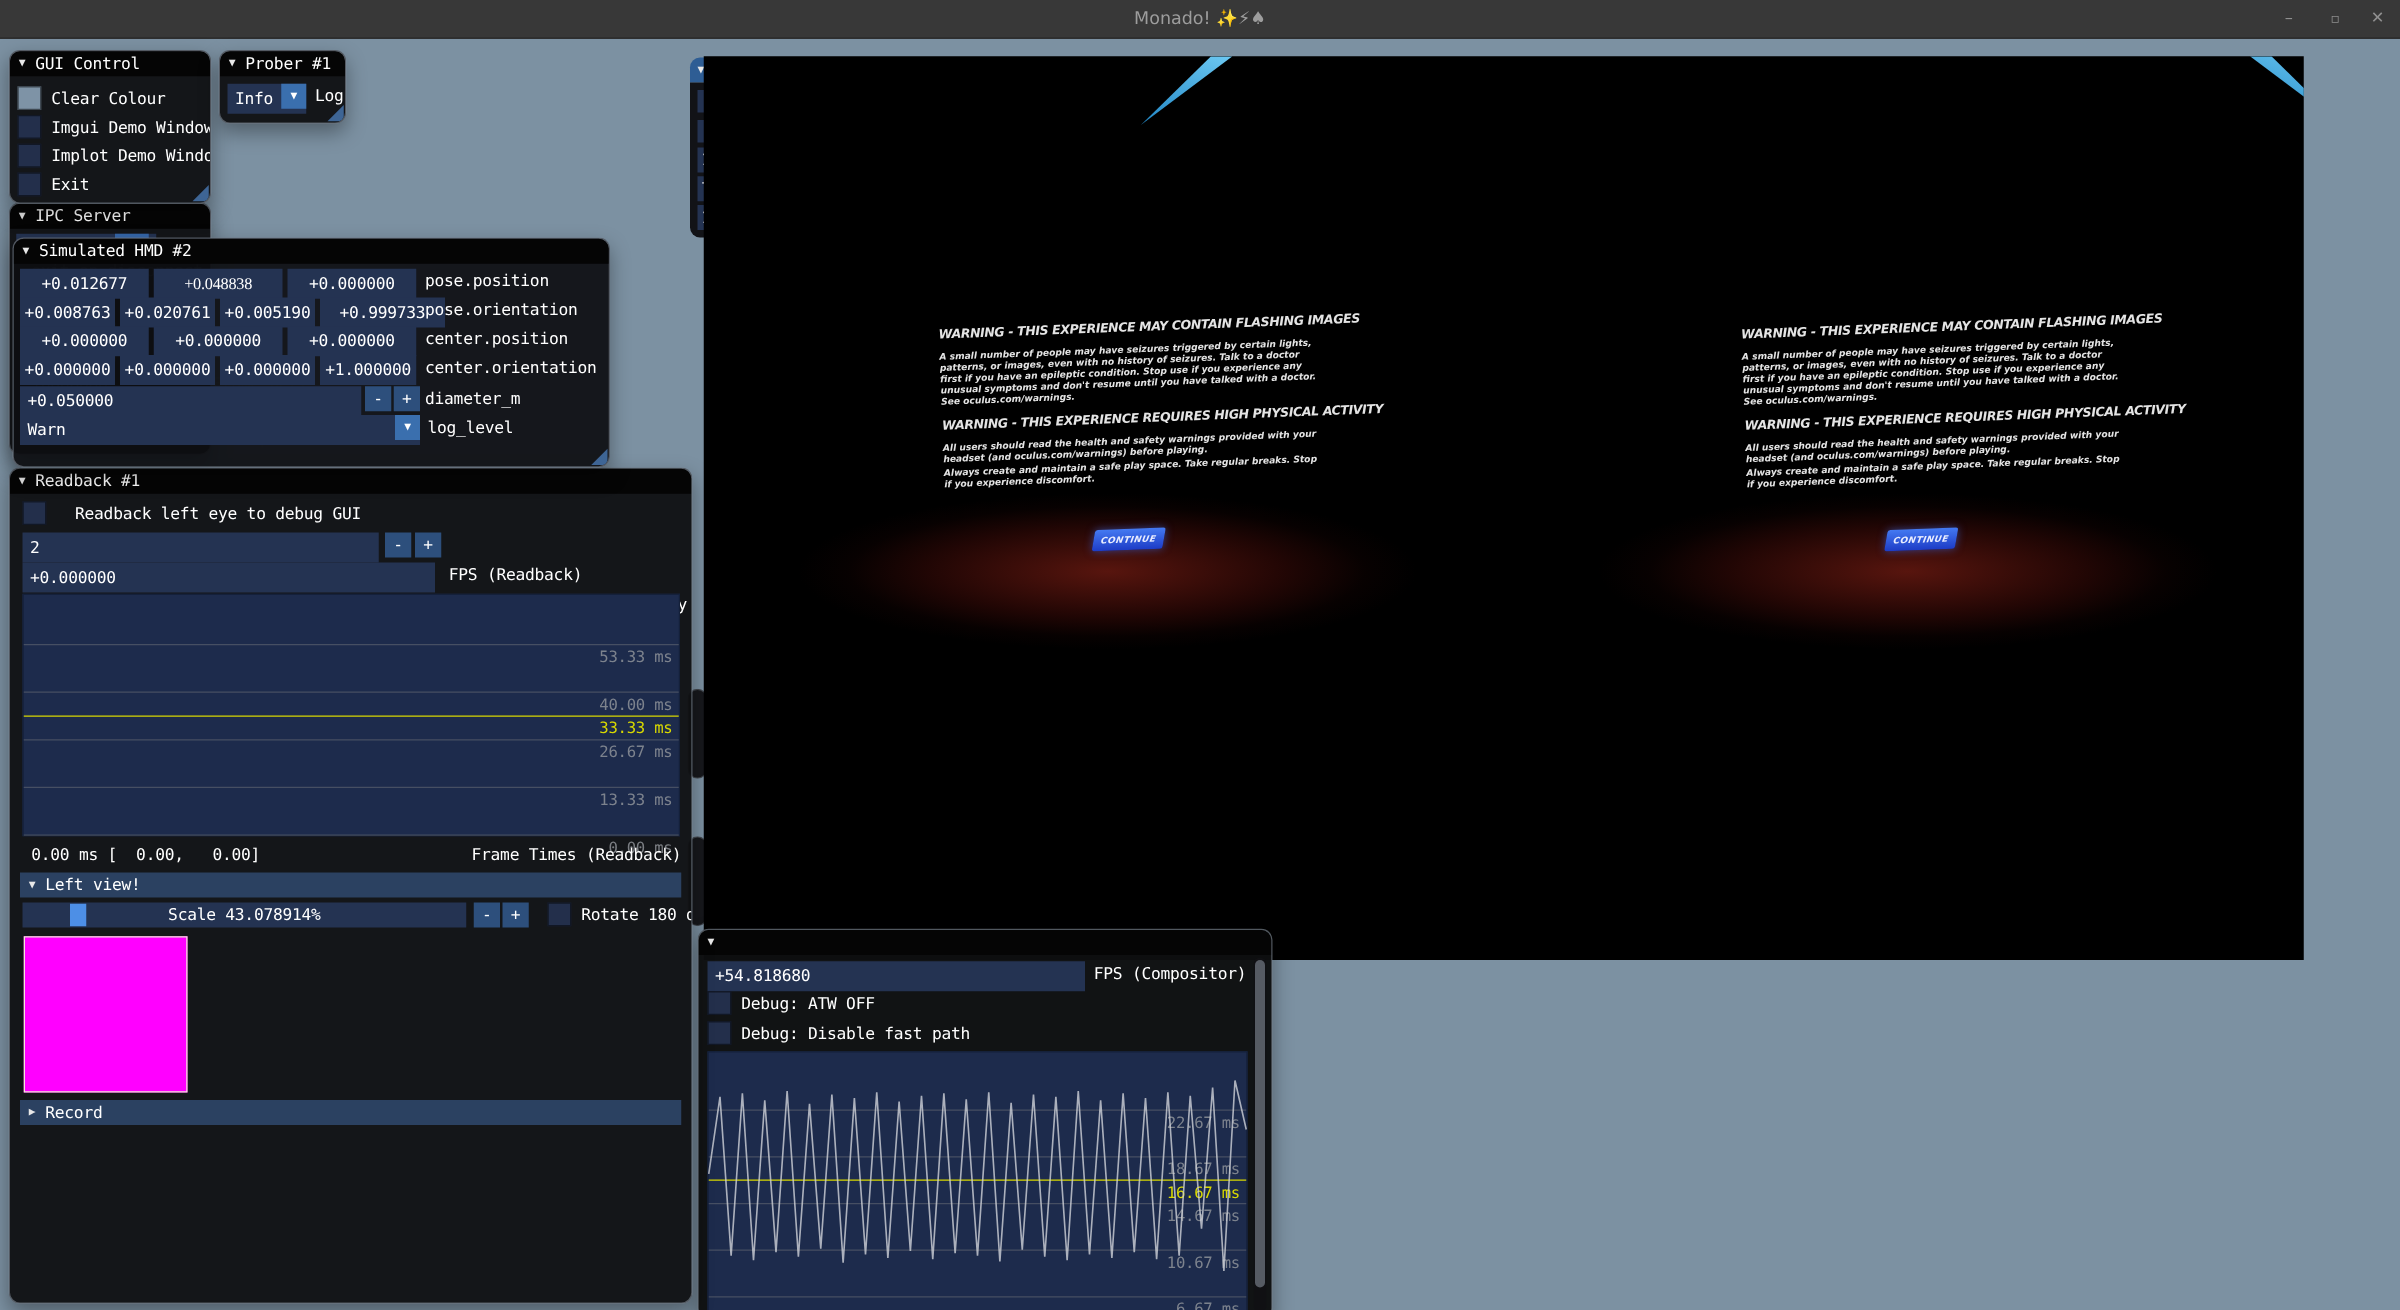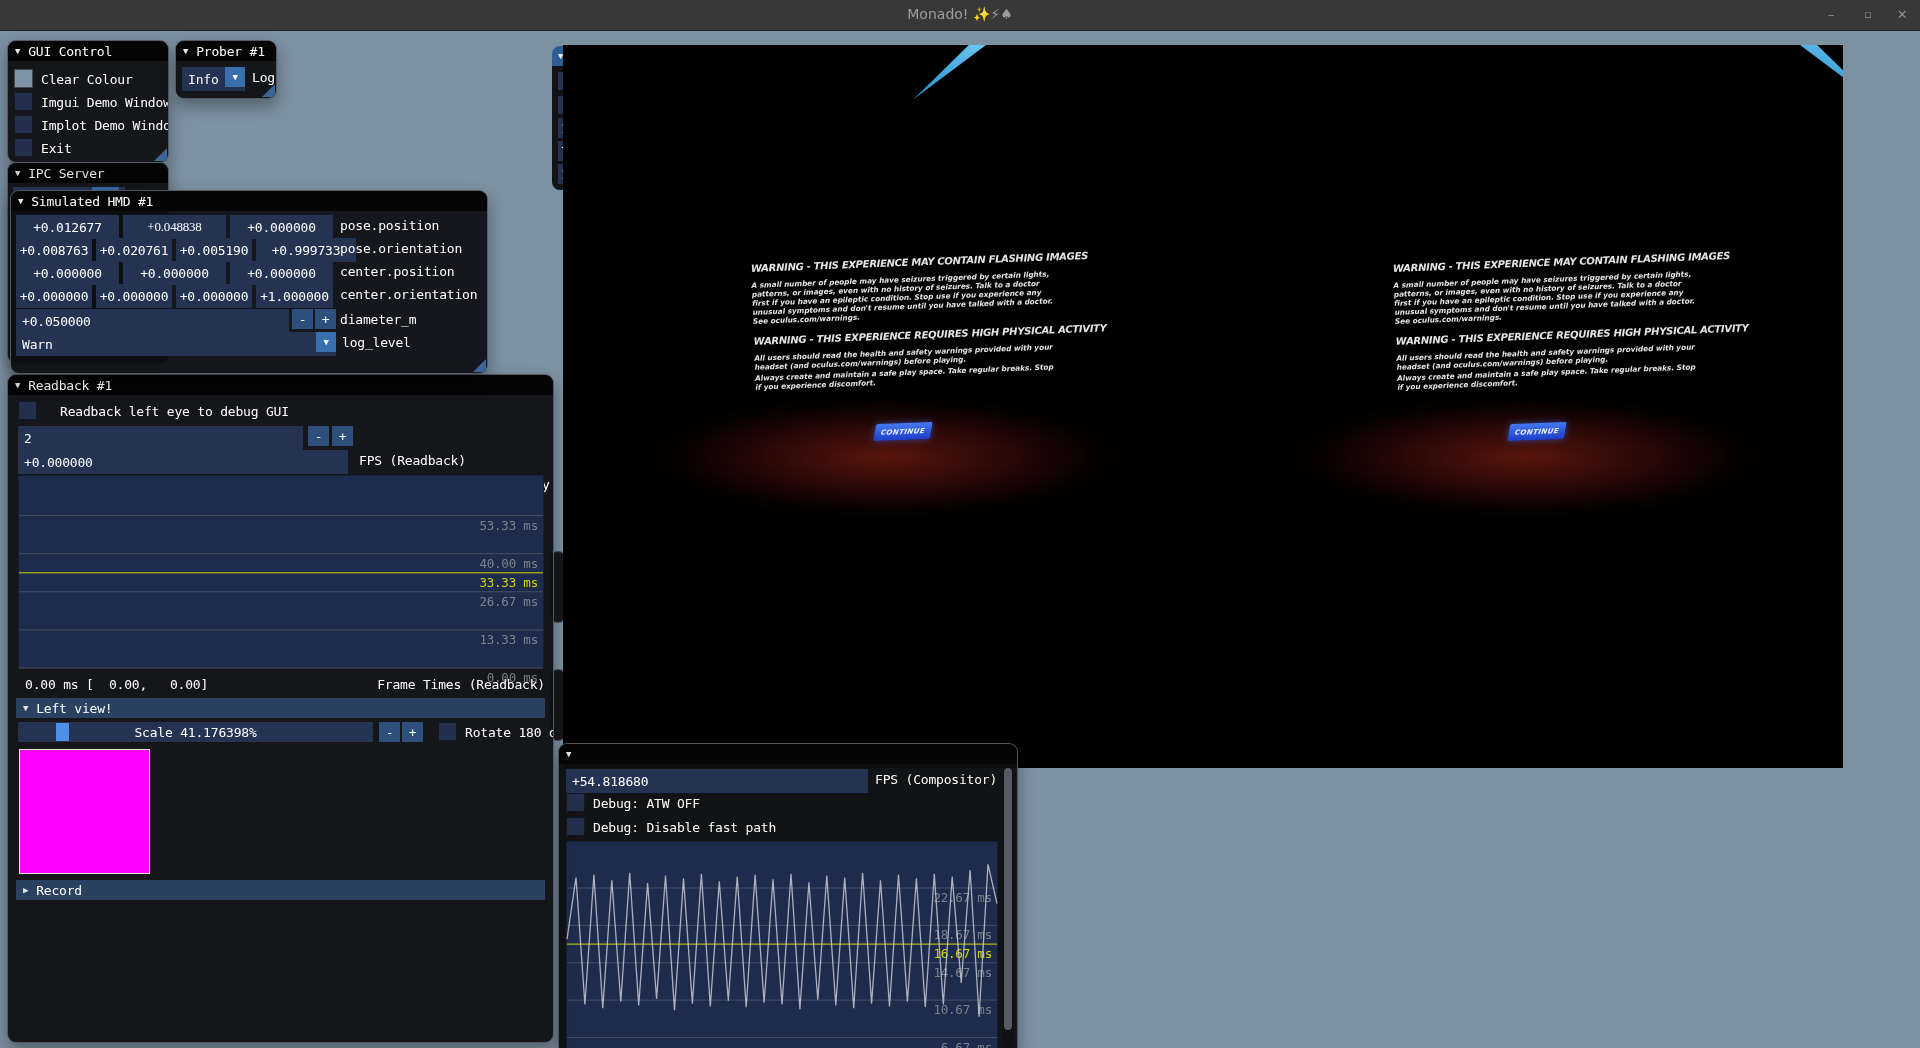--- a/index.html
+++ b/index.html
@@ -130,21 +130,21 @@
     <div class="ghostrow" style="top:70px;">Compositor running</div>
     <div class="ghostrow" style="top:96px;">+4.000000          Present to</div>
     <div class="ghostrow" style="top:117px;">16666666           Frame perf</div>
     <div class="ghostrow" style="top:140px;">3333333            Compositor</div>
     <div class="ghostrow" style="top:161px;">4309056127780      Last prese</div>
   </div>
 
   <div class="win" style="left:10px;top:190px;width:476px;height:182px;background:rgba(13,14,17,0.93);z-index:42;">
     <div class="wtitle">
       <span class="arrow">▼</span>
-      <span>Simulated HMD #1</span>
+      <span>Simulated HMD #2</span>
     </div>
 
     <div class="inp center" style="left:5px;top:24px;width:103px;">+0.012677</div>
     <div class="inp center" style="left:112px;top:24px;width:103px;font-family:Liberation Serif, serif;">+0.048838</div>
     <div class="inp center" style="left:219px;top:24px;width:103px;">+0.000000</div>
     <div class="lbl" style="left:329px;top:27px;">pose.position</div>
 
     <div class="inp center" style="left:5px;top:47px;width:76px;">+0.008763</div>
     <div class="inp center" style="left:85px;top:47px;width:76px;">+0.020761</div>
     <div class="inp center" style="left:165px;top:47px;width:76px;">+0.005190</div>
@@ -222,21 +222,21 @@
     </div>
     <div class="lbl" style="left:17px;top:302px;">0.00 ms [  0.00,   0.00]</div>
     <div class="lbl" style="left:0;top:302px;width:537px;text-align:right;">Frame Times (Readback)</div>
 
     <div class="hdr" style="left:8px;top:323px;width:529px;">
       <span class="arrow">▼</span>
       <span>Left view!</span>
     </div>
     <div class="abs" style="left:10px;top:347px;width:355px;height:20px;background:#243352;">
       <div class="abs" style="left:38px;top:1px;width:13px;height:18px;background:#4d8fe6;"></div>
-      <div class="abs" style="left:0;top:3px;width:355px;text-align:center;">Scale 41.176398%</div>
+      <div class="abs" style="left:0;top:3px;width:355px;text-align:center;">Scale 43.078914%</div>
     </div>
     <div class="btn" style="left:371px;top:347px;">-</div>
     <div class="btn" style="left:394px;top:347px;">+</div>
     <div class="cb" style="left:430px;top:347px;"></div>
     <div class="lbl" style="left:457px;top:350px;">Rotate 180 de</div>
 
     <div class="abs" style="left:11px;top:374px;width:131px;height:125px;background:#ff00ff;border:1px solid #efe8d6;box-sizing:border-box;"></div>
 
     <div class="hdr" style="left:8px;top:505px;width:529px;">
       <span class="arrow">▶</span>

